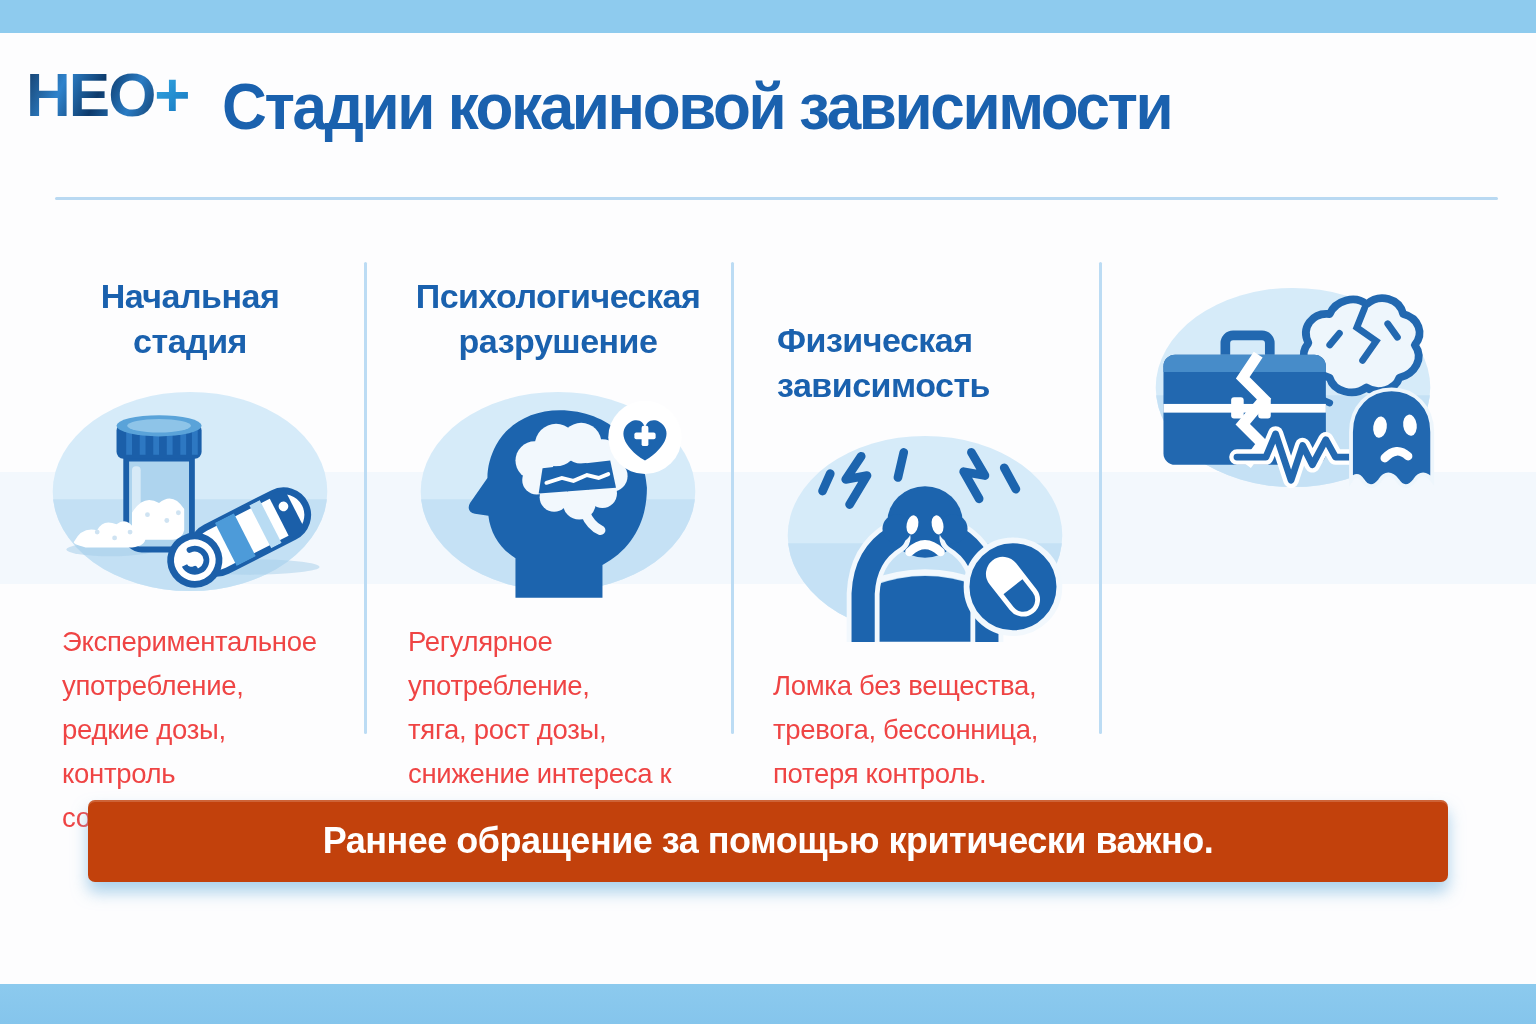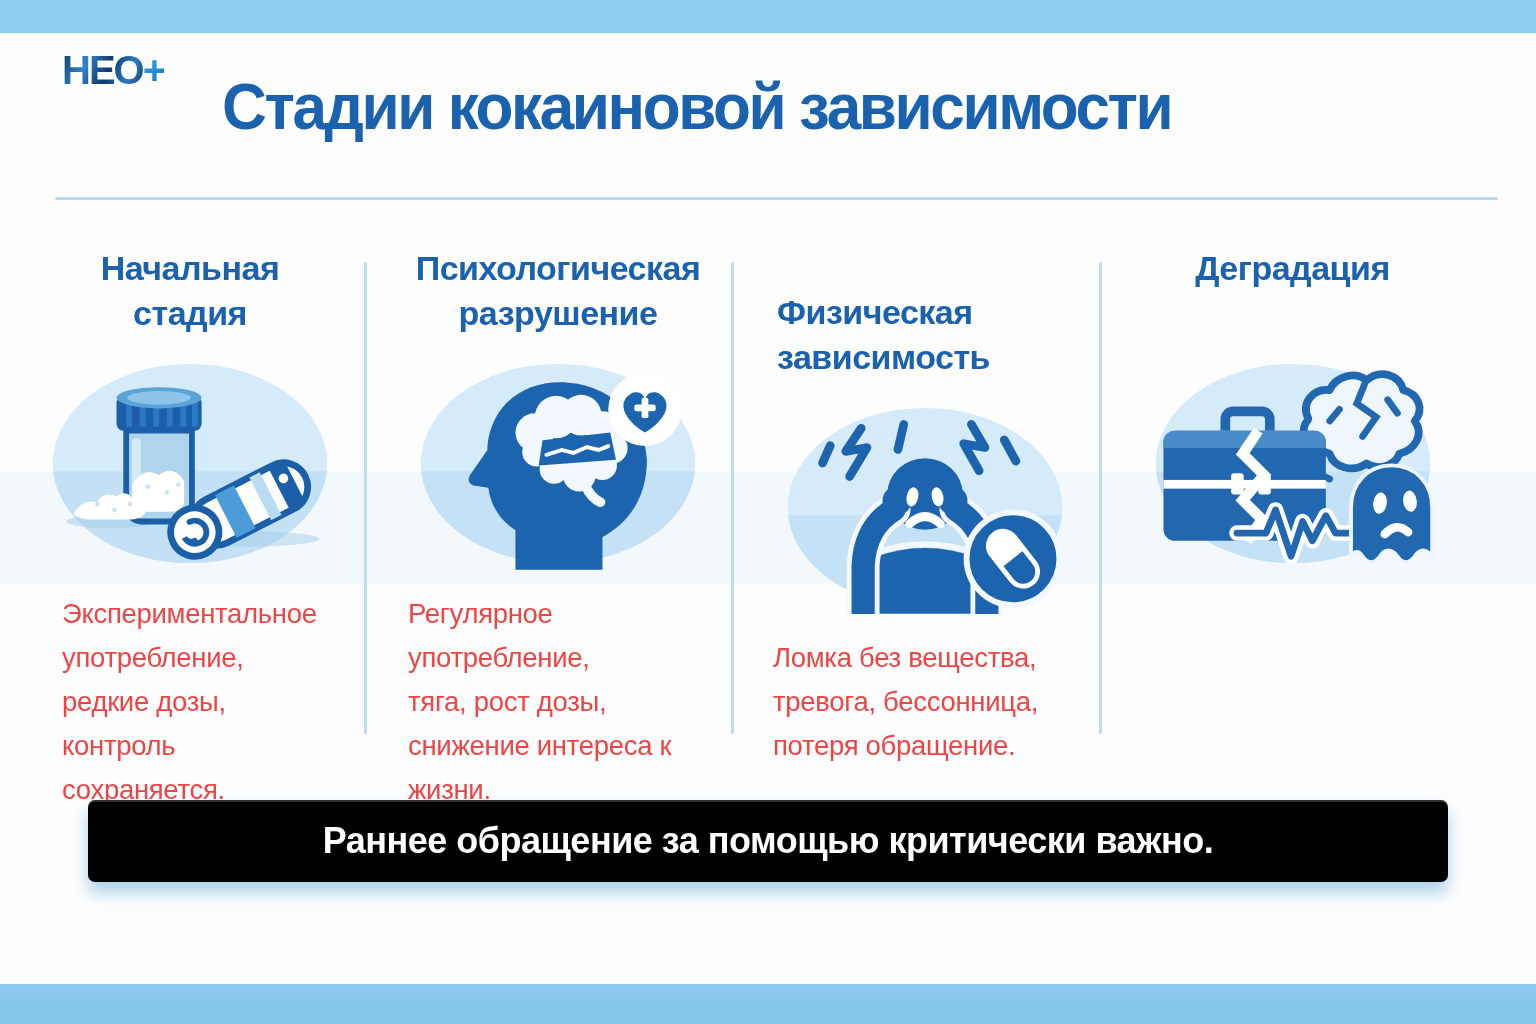--- a/index.html
+++ b/index.html
@@ -6,51 +6,51 @@
   body{
     width:1536px;height:1024px;position:relative;overflow:hidden;
     background:#fdfdfe;
     font-family:"Liberation Sans", sans-serif;
   }
   .accent-bar{position:absolute;left:0;width:1536px;background:#8ecbee;}
   .accent-bar.top{top:0;height:33px;}
   .accent-bar.bottom{top:984px;height:40px;background:linear-gradient(180deg,#8ccaee,#85c5ec);}
   .floor-band{position:absolute;left:0;top:472px;width:1536px;height:112px;background:#e9f3fb;opacity:.5;}
   .logo{
-    position:absolute;left:26px;top:50px;font-size:40px;font-weight:800;letter-spacing:-2px;line-height:1;margin-left:36px;
+    position:absolute;left:26px;top:64px;font-size:62px;font-weight:800;letter-spacing:-2px;line-height:1;
   }
   .logo .main{
     background:linear-gradient(115deg,#12365f 0%,#2f83cc 30%,#0d3a6b 55%,#2a7cc4 78%,#123a66 100%);
     -webkit-background-clip:text;background-clip:text;color:transparent;
   }
   .logo .plus{
     background:linear-gradient(135deg,#3db4ea 0%,#1273be 90%);
     -webkit-background-clip:text;background-clip:text;color:transparent;
     font-weight:800;
   }
   .title{
     position:absolute;left:222px;top:74px;width:1240px;
     font-size:64px;font-weight:700;color:#1a61ae;letter-spacing:-2.5px;line-height:1.05;
     transform:scaleX(.97);transform-origin:left top;
   }
   .title-divider{position:absolute;left:55px;top:197px;width:1443px;height:3px;background:#b9d9f2;border-radius:2px;}
   .v-divider{position:absolute;top:262px;width:3px;height:472px;background:#bcdcf4;border-radius:2px;}
-  .col{position:absolute;top:246px;height:530px;}
+  .col{position:absolute;top:274px;height:530px;}
   .col-heading{
     font-size:34px;font-weight:700;color:#1a61ae;line-height:1.32;white-space:pre-line;
     height:104px;letter-spacing:-0.5px;
   }
   .center .col-heading{text-align:center;}
   .left-head .col-heading{text-align:left;padding-left:12px;margin-top:44px;}
   .icon-wrap{height:226px;display:flex;justify-content:center;align-items:center;}
   .col-text{
     margin-top:16px;font-size:27.5px;color:#ef4444;line-height:1.6;white-space:pre-line;letter-spacing:-0.3px;
   }
   .banner{
-    position:absolute;left:88px;top:800px;width:1360px;height:82px;background:#000000;border-radius:7px;
+    position:absolute;left:88px;top:800px;width:1360px;height:82px;background:#c2410c;border-radius:7px;
     display:flex;align-items:center;justify-content:center;
     box-shadow:0 10px 16px rgba(125,185,225,.65), inset 0 2px 0 rgba(255,255,255,.18);
   }
   .banner-text{color:#ffffff;font-size:36px;font-weight:700;letter-spacing:-0.5px;}
 </style>
 </head>
 <body>
 
 <div class="accent-bar top"></div>
 <div class="floor-band"></div>
@@ -207,25 +207,24 @@
 
       <circle cx="241" cy="163" r="48" fill="#1c64ae" stroke="#f2f8fd" stroke-width="6"></circle>
       <g transform="translate(241,163) rotate(-38)">
         <rect x="-15" y="-32" width="30" height="64" rx="15" fill="none" stroke="#ffffff" stroke-width="5"></rect>
         <path d="M-15,-17 a15,15 0 0 1 30,0 v17 h-30 z" fill="#ffffff"></path>
       </g>
     </svg>
   </div>
   <div class="col-text" style="padding-left:8px">Ломка без вещества,
 тревога, бессонница,
-потеря обращение.</div>
+потеря контроль.</div>
 </div>
 
 <div class="col center" style="left:1130px;width:325px;">
-  <div class="col-heading">Деградация</div>
   <div class="icon-wrap">
     <svg width="290" height="213" viewBox="0 0 300 220">
       <defs>
           <clipPath id="e4">
             <ellipse cx="150" cy="110" rx="142" ry="103"></ellipse>
           </clipPath>
         </defs>
       <ellipse cx="150" cy="110" rx="142" ry="103" fill="#d6ebf9"></ellipse>
       <rect x="0" y="118" width="300" height="110" fill="#c5e1f5" clip-path="url(#e4)"></rect>
 

